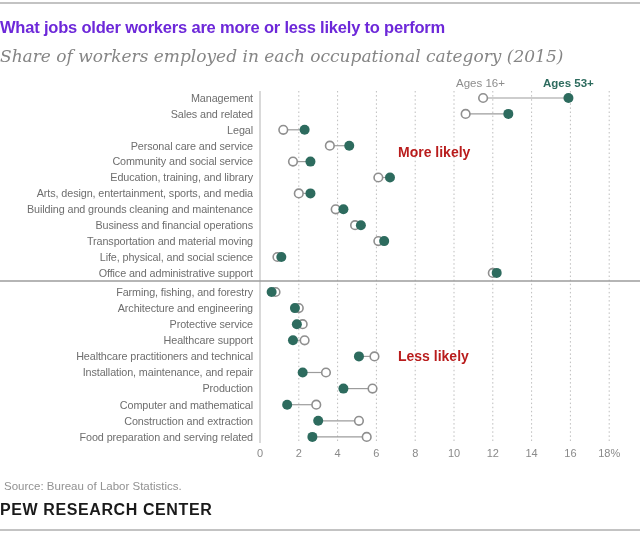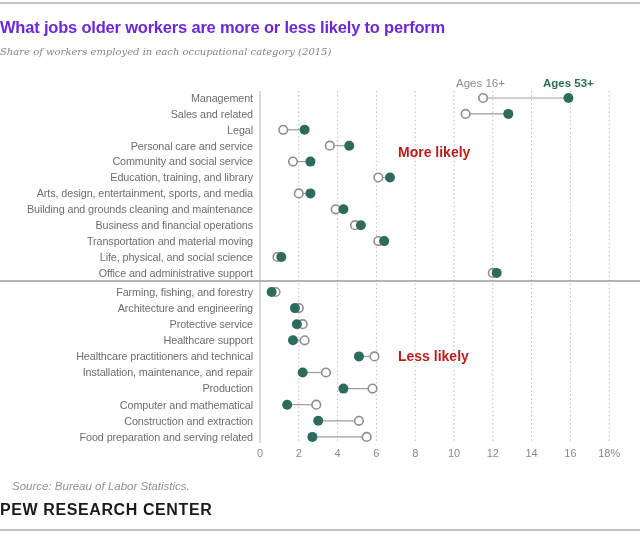--- a/index.html
+++ b/index.html
@@ -1,28 +1,28 @@
 <!DOCTYPE html>
 <html><head>
 <meta charset="utf-8">
 <style>
   html,body{margin:0;padding:0;background:#fff;}
   body{width:640px;height:537px;position:relative;font-family:"Liberation Sans",sans-serif;overflow:hidden;}
   .abs{position:absolute;}
   #top-rule{left:0;top:2px;width:640px;height:2px;background:#c3c3c3;}
   #bottom-rule{left:0;top:529px;width:640px;height:2px;background:#c3c3c3;}
   #title{left:0;top:12px;width:620px;font-size:16.5px;font-weight:bold;color:#6d28d9;letter-spacing:-0.2px;margin-top:6px;}
-  #subtitle{left:0;top:46px;width:620px;font-family:"DejaVu Serif",serif;font-style:italic;font-size:10px;color:#858585;}
+  #subtitle{left:0;top:46px;width:620px;font-family:"DejaVu Serif",serif;font-style:italic;font-size:17px;color:#858585;}
   .legend-label{top:77px;font-size:11.5px;}
   #legend16{left:456px;color:#8d8d8d;}
   #legend65{left:543px;font-weight:bold;}
   .section-label{width:120px;font-size:14px;font-weight:bold;color:#b91c1c;}
   #more-label{left:398px;top:144px;}
   #less-label{left:398px;top:324px;margin-top:24px;}
-  #source{left:12px;top:480px;font-size:11.5px;color:#919191;font-style:italic;}
+  #source{left:4px;top:480px;font-size:11.5px;color:#919191;}
   #brand{left:0;top:501px;font-size:16px;font-weight:bold;color:#1a1a1a;letter-spacing:0.6px;}
   svg#chart{position:absolute;left:0;top:0;}
   .grid{stroke:#bdbdbd;stroke-width:1;stroke-dasharray:1.5 2.6;}
   .axis{stroke:#b3b3b3;stroke-width:1;}
   .divider{stroke:#9c9c9c;stroke-width:1.3;}
   .conn{stroke:#9c9c9c;stroke-width:1.2;fill:none;}
   .open-dot{fill:#ffffff;stroke:#8f8f8f;stroke-width:1.6;}
   .cat{font-family:"Liberation Sans",sans-serif;font-size:10.8px;fill:#6e6e6e;text-anchor:end;letter-spacing:-0.1px;}
   .tick{font-family:"Liberation Sans",sans-serif;font-size:11px;fill:#8a8a8a;text-anchor:middle;}
 </style>

